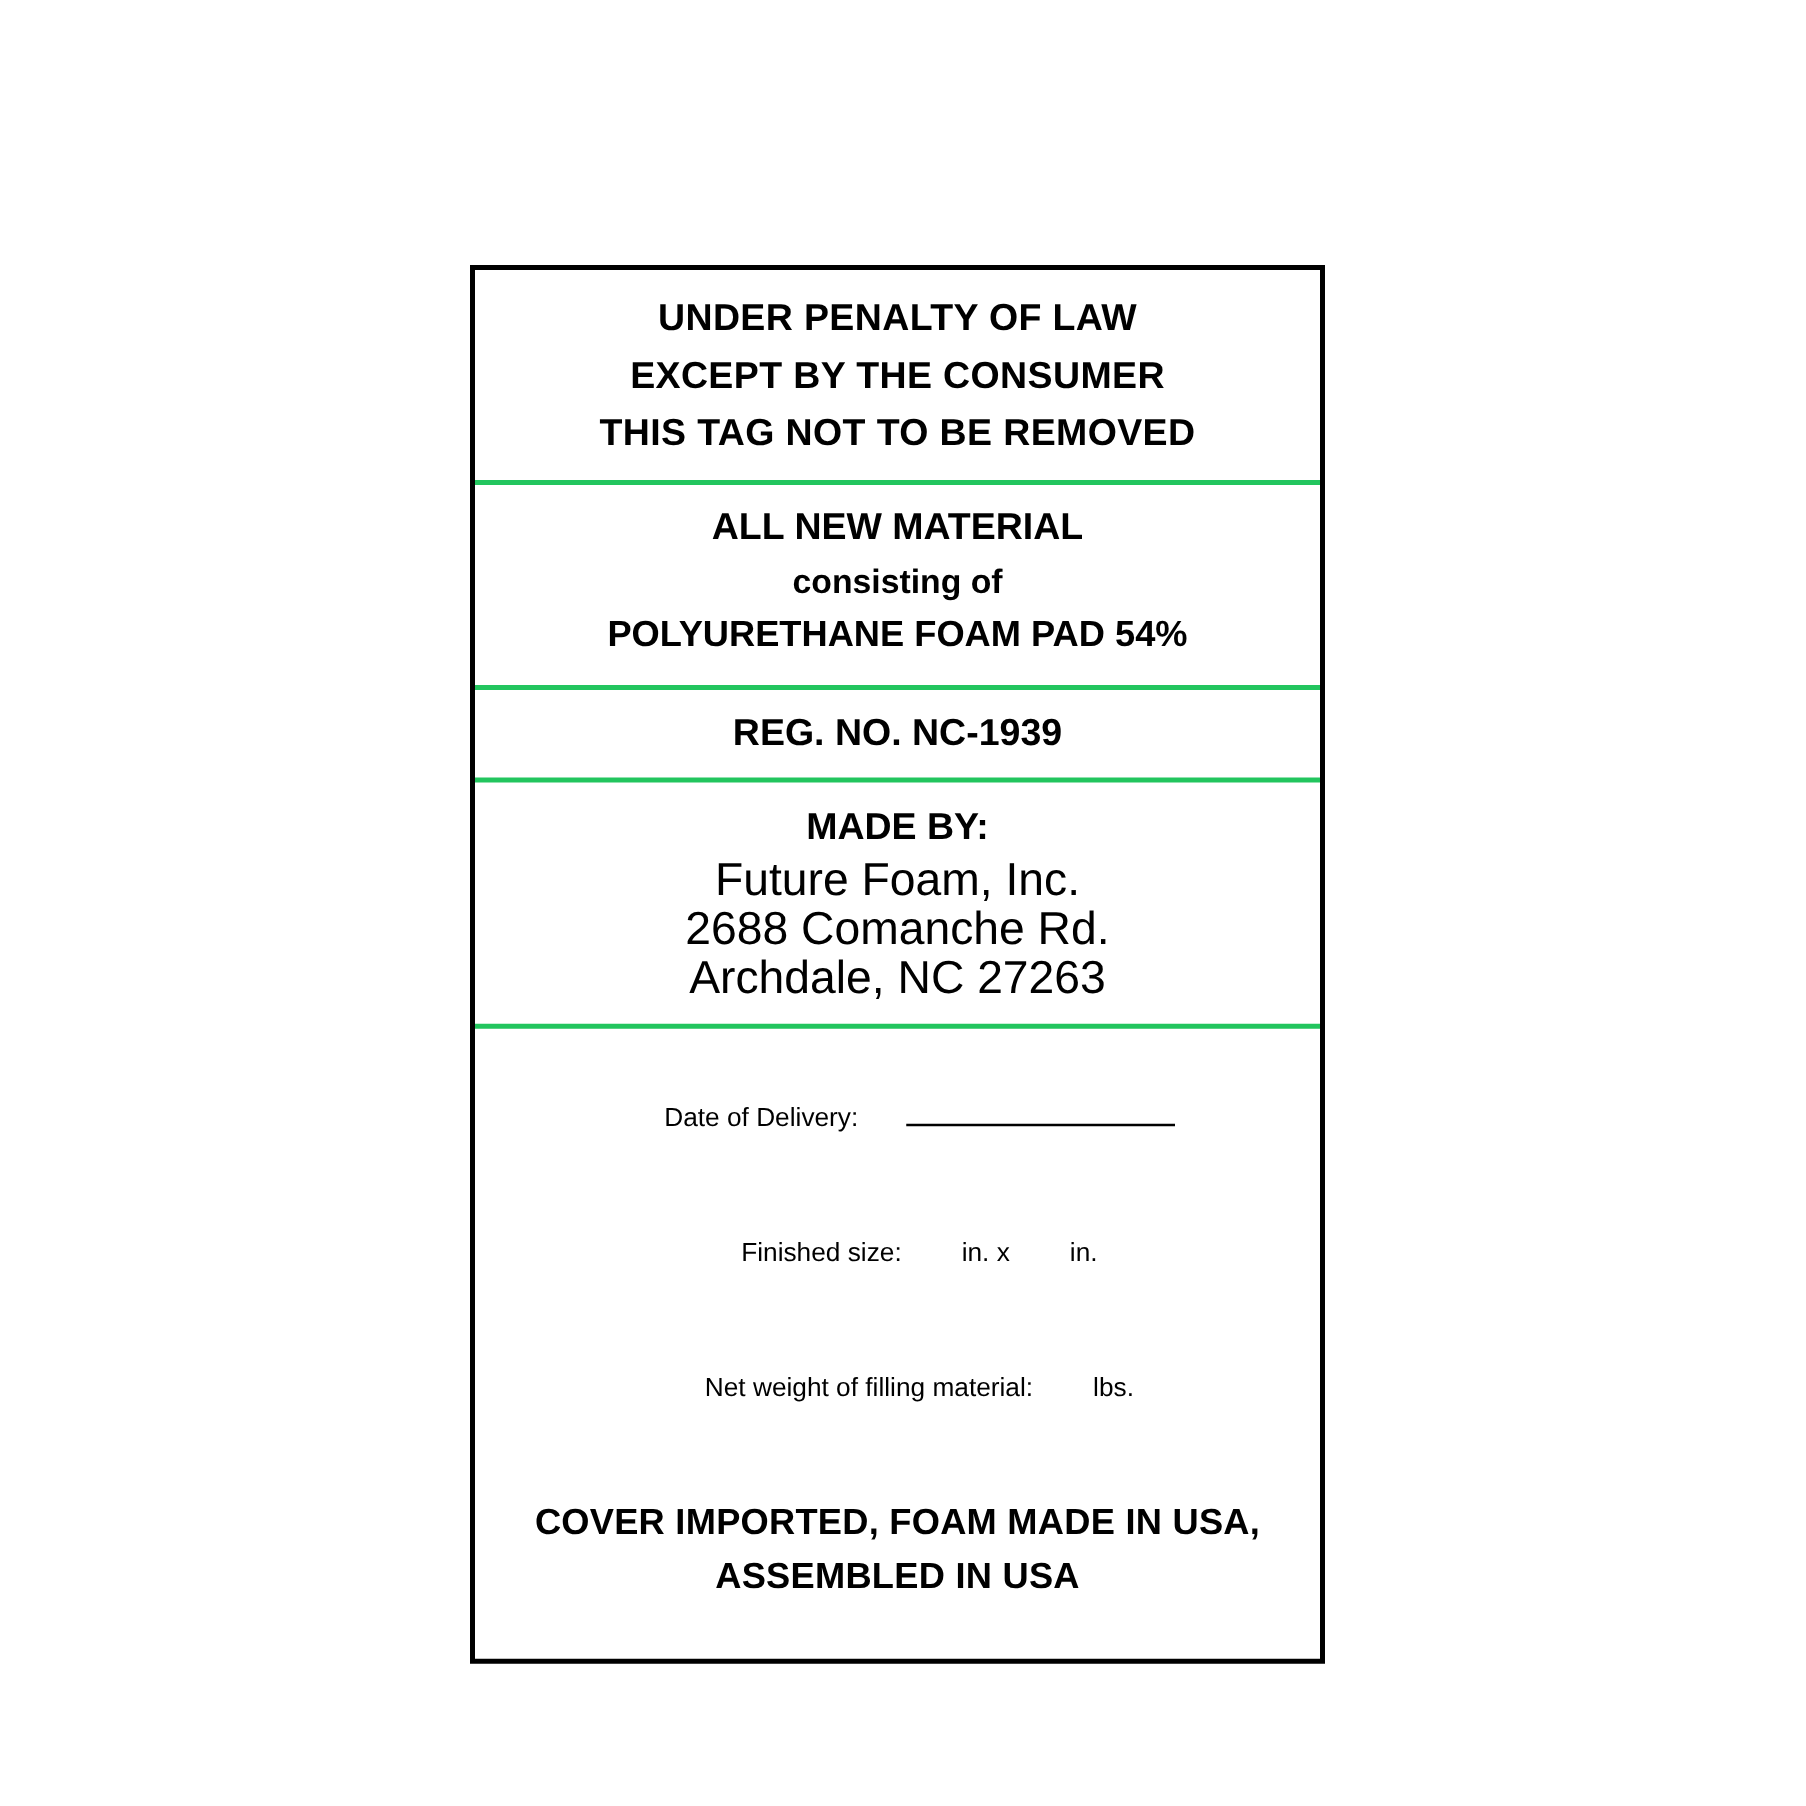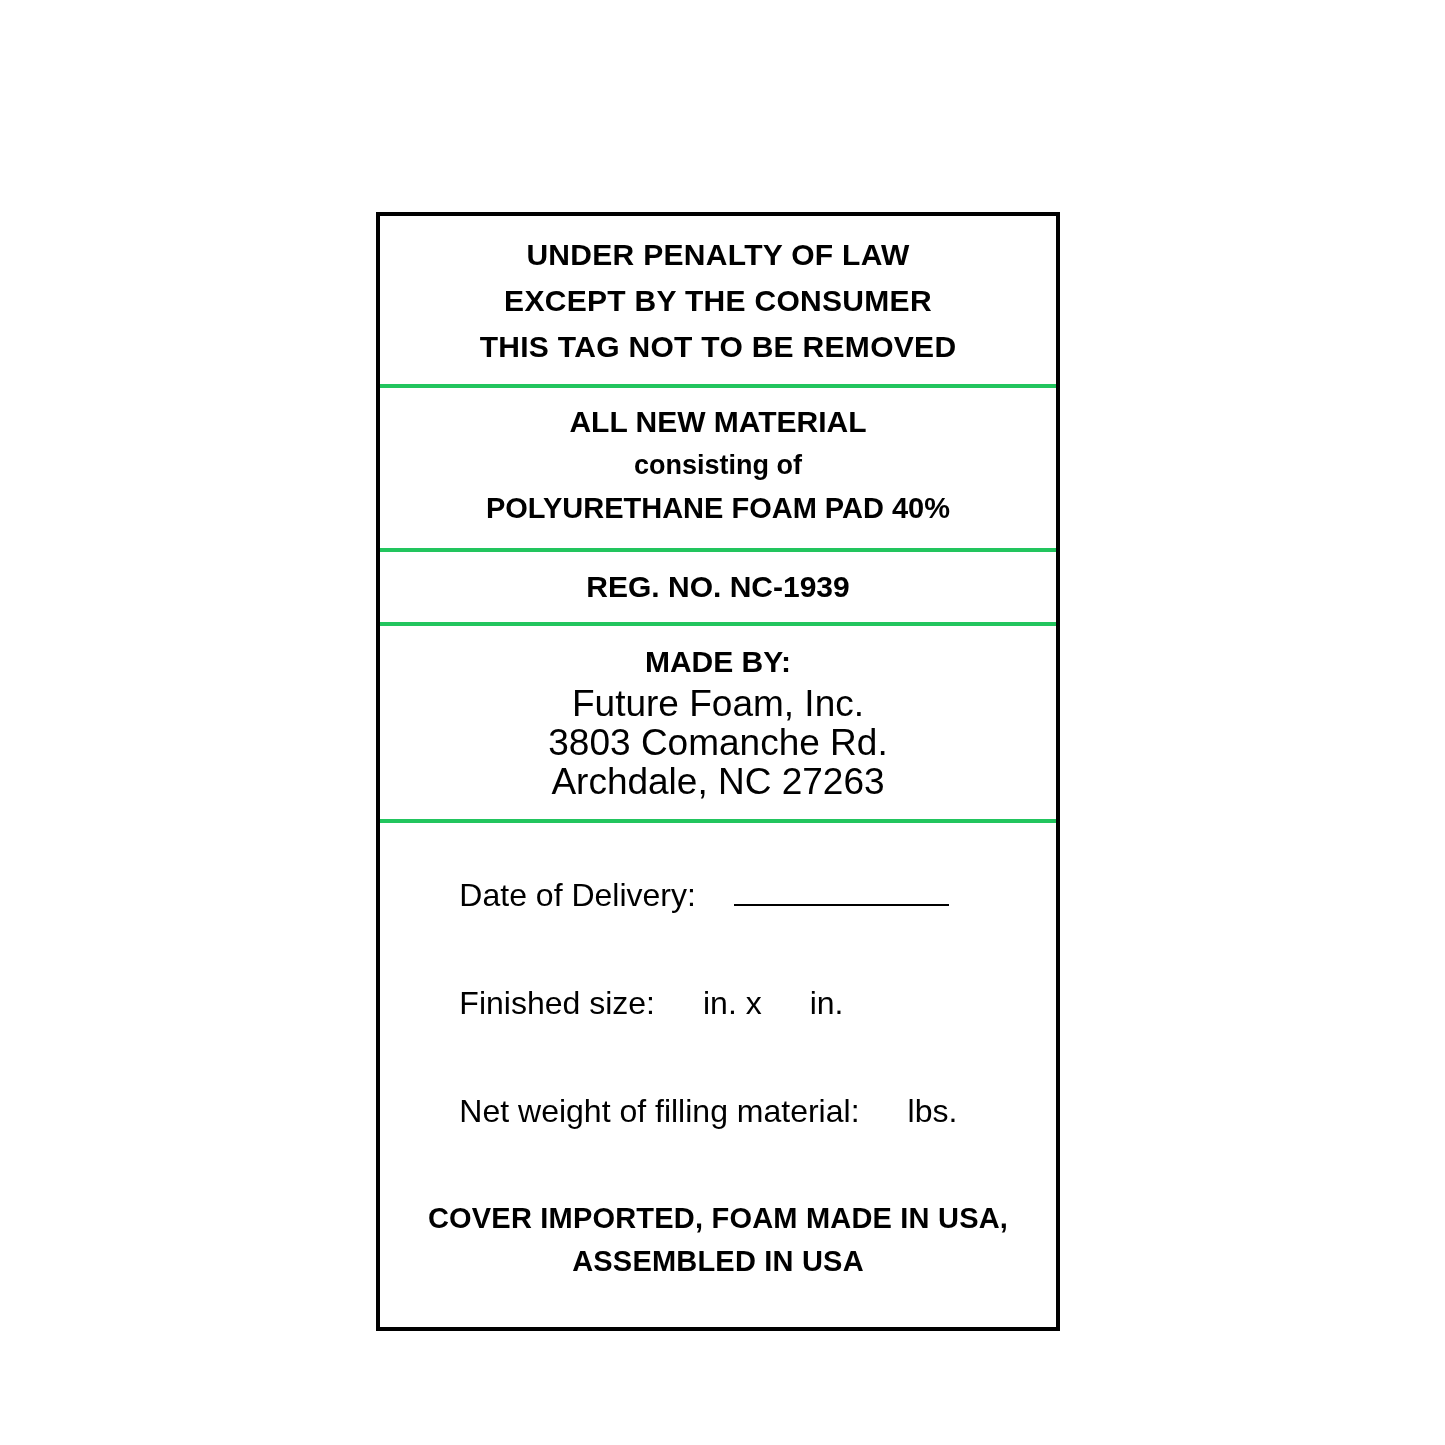--- a/index.html
+++ b/index.html
@@ -101,23 +101,23 @@
   }
   .sec-made .made-line {
     font-size: 37px;
     line-height: 39px;
   }
 
   .sec-fields {
     padding: 18px 26px 18px 26px;
   }
   .field-row {
-    font-size: 32px;
+    font-size: 21px;
     line-height: 36px;
-    text-align: left;
+    text-align: center;
     white-space: pre;
   }
   .blank-underline {
     display: inline-block;
     width: 215px;
     border-bottom: 2px solid #000;
     height: 22px;
     vertical-align: baseline;
   }
   .gap-sm { display: inline-block; width: 38px; }
@@ -141,32 +141,32 @@
 
   <div class="section sec-penalty center">
     <div class="bold-line">UNDER PENALTY OF LAW</div>
     <div class="bold-line">EXCEPT BY THE CONSUMER</div>
     <div class="bold-line">THIS TAG NOT TO BE REMOVED</div>
   </div>
 
   <div class="section sec-material center">
     <div class="line1">ALL NEW MATERIAL</div>
     <div class="line2">consisting of</div>
-    <div class="line3">POLYURETHANE FOAM PAD 40%</div>
+    <div class="line3">POLYURETHANE FOAM PAD 54%</div>
   </div>
 
   <div class="section sec-reg center">
     <div class="reg-text">REG. NO. NC-1939</div>
   </div>
 
 
   <div class="section sec-made center">
     <div class="made-title">MADE BY:</div>
     <div class="made-line">Future Foam, Inc.</div>
-    <div class="made-line">3803 Comanche Rd.</div>
+    <div class="made-line">2688 Comanche Rd.</div>
     <div class="made-line">Archdale, NC  27263</div>
   </div>
 
   <div class="section sec-fields">
     <div class="field-row">
       <span>Date of Delivery:</span><span class="gap-sm"></span><span class="blank-underline"></span>
     </div>
     <div class="field-row">
       <span>Finished size:</span><span class="gap-md"></span><span>in. x</span><span class="gap-md"></span><span>in.</span>
     </div>

